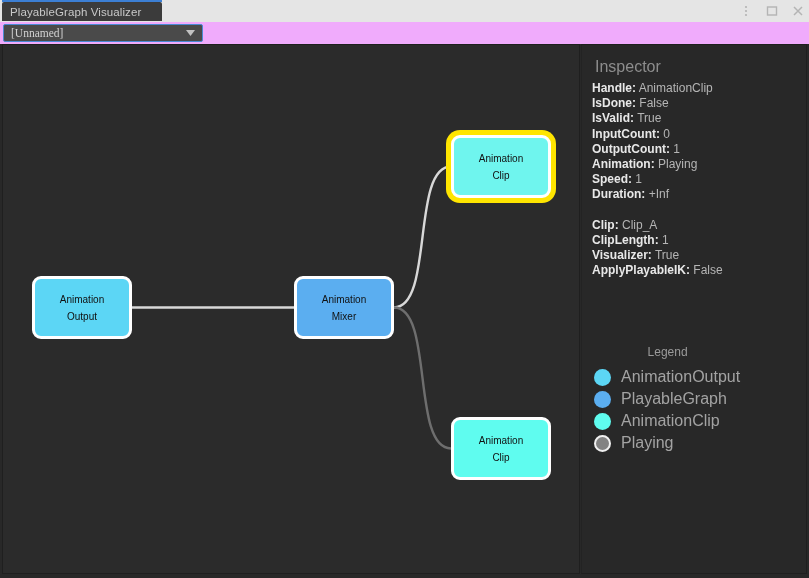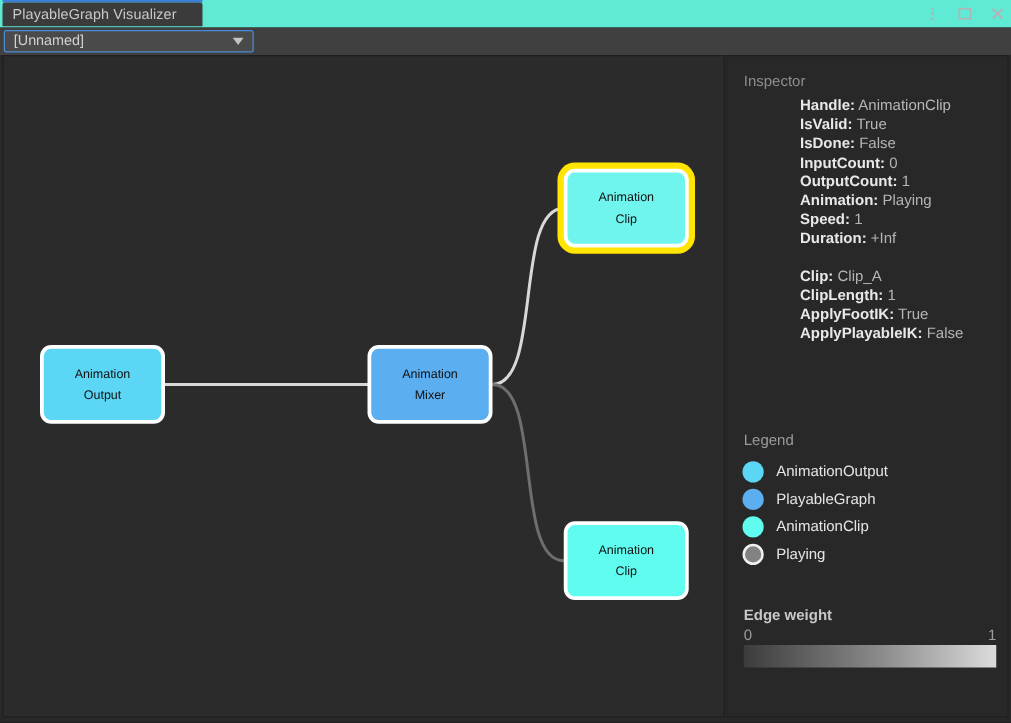--- a/index.html
+++ b/index.html
@@ -19,21 +19,21 @@
     background: #282828;
     box-sizing: border-box;
   }
 
   
   .titlebar {
     position: absolute;
     left: 0; top: 0;
     width: 809px;
     height: 22px;
-    background: #5eead4;
+    background: #e5e5e5;
     text-align: right;
   }
   .tab-accent {
     position: absolute;
     left: 2px; top: 0px;
     width: 160px;
     height: 2px;
     background: #3c7fd4;
   }
   .tab {
@@ -69,21 +69,22 @@
     cursor: default;
   }
   .wc svg { display: block; }
 
   
   .toolbar {
     position: absolute;
     left: 0; top: 22px;
     width: 809px;
     height: 22px;
-    background: #404040;
+    background: #f0abfc;
+    font-family: Liberation Serif, serif;
   }
   .graph-select {
     position: absolute;
     left: 3px; top: 2px;
     width: 200px;
     height: 18px;
     background: #4a4a4a;
     border: 1px solid #4a8ad4;
     border-radius: 2px;
     box-sizing: border-box;
@@ -155,29 +156,28 @@
     width: 226px;
     height: 530px;
     background: #282828;
     border: 1px solid #1f1f1f;
     border-left: 1px solid #232323;
     box-sizing: border-box;
     padding: 10px 0 0 10px;
   }
   .insp-title {
     color: #8d8d8d;
-    font-size: 12px;
+    font-size: 16px;
     margin: 3px 0 5px 3px;
   }
   .kv {
     font-size: 12px;
     line-height: 15.2px;
     color: #b5b5b5;
     white-space: nowrap;
-    margin-left: 48px;
   }
   .kv b {
     color: #e8e8e8;
     font-weight: bold;
   }
   .kv-gap { height: 15px; }
 
   .legend-title {
     color: #9a9a9a;
     font-size: 12px;
@@ -190,22 +190,22 @@
     gap: 10px;
     padding-left: 2px;
   }
   .legend-dot {
     width: 17px; height: 17px;
     border-radius: 50%;
     box-sizing: border-box;
     flex: 0 0 auto;
   }
   .legend-label {
-    color: #e5e5e5;
-    font-size: 12px;
+    color: #a3a3a3;
+    font-size: 16px;
   }
 
   .edgeweight-title {
     color: #c8c8c8;
     font-size: 12px;
     font-weight: bold;
     margin: 0 0 2px 3px;
   }
   .edgeweight-scale {
     position: relative;
@@ -216,21 +216,21 @@
     font-size: 12px;
   }
   .edgeweight-scale .mn { position: absolute; left: 0; top: 0; }
   .edgeweight-scale .mx { position: absolute; right: 0; top: 0; }
   .edgeweight-bar {
     width: 202px;
     height: 18px;
     margin-left: 3px;
     background: linear-gradient(to right, #3c3c3c 0%, #8c8c8c 55%, #dcdcdc 100%);
   }
-  .insp-section { position: absolute; left: 10px; }
+  .insp-section { position: absolute; left: 10px; text-align: center; }
 </style>
 </head>
 <body>
 
 <div id="app">
 
   <div class="titlebar">
     <div class="tab-accent"></div>
     <div class="tab">
       <span class="tab-label">PlayableGraph Visualizer</span>
@@ -286,33 +286,33 @@
 Clip</span></div>
           <div class="node" style="left: 448px; top: 372px; width: 100px; height: 63px; background: rgb(95, 252, 239);"><span>Animation
 Clip</span></div>
         </div>
     </div>
 
     <div class="inspector-pane">
       <div class="insp-title">Inspector</div>
       <div id="insp-primary">
           <div class="kv"><b>Handle:</b><span> AnimationClip</span></div>
+          <div class="kv"><b>IsDone:</b><span> False</span></div>
           <div class="kv"><b>IsValid:</b><span> True</span></div>
-          <div class="kv"><b>IsDone:</b><span> False</span></div>
           <div class="kv"><b>InputCount:</b><span> 0</span></div>
           <div class="kv"><b>OutputCount:</b><span> 1</span></div>
           <div class="kv"><b>Animation:</b><span> Playing</span></div>
           <div class="kv"><b>Speed:</b><span> 1</span></div>
           <div class="kv"><b>Duration:</b><span> +Inf</span></div>
         </div>
       <div class="kv-gap"></div>
       <div id="insp-secondary">
           <div class="kv"><b>Clip:</b><span> Clip_A</span></div>
           <div class="kv"><b>ClipLength:</b><span> 1</span></div>
-          <div class="kv"><b>ApplyFootIK:</b><span> True</span></div>
+          <div class="kv"><b>Visualizer:</b><span> True</span></div>
           <div class="kv"><b>ApplyPlayableIK:</b><span> False</span></div>
         </div>
 
       <div class="insp-section" style="top:300px;">
         <div class="legend-title">Legend</div>
         <div id="legend-list">
             <div class="legend-row">
               <span class="legend-dot" style="background: rgb(92, 214, 245);"></span>
               <span class="legend-label">AnimationOutput</span>
             </div>
@@ -324,24 +324,16 @@
               <span class="legend-dot" style="background: rgb(95, 252, 239);"></span>
               <span class="legend-label">AnimationClip</span>
             </div>
             <div class="legend-row">
               <span class="legend-dot" style="background: rgb(130, 130, 130); border: 2px solid rgb(240, 240, 240);"></span>
               <span class="legend-label">Playing</span>
             </div>
           </div>
       </div>
 
-      <div class="insp-section" style="top:440px;">
-        <div class="edgeweight-title">Edge weight</div>
-        <div class="edgeweight-scale">
-          <span class="mn">0</span>
-          <span class="mx">1</span>
-        </div>
-        <div class="edgeweight-bar" id="edge-weight-bar" style="background: linear-gradient(to right, rgb(60, 60, 60) 0%, rgb(140, 140, 140) 55%, rgb(220, 220, 220) 100%);"></div>
-      </div>
     </div>
 
   </div>
 </div>
 
 </body></html>

